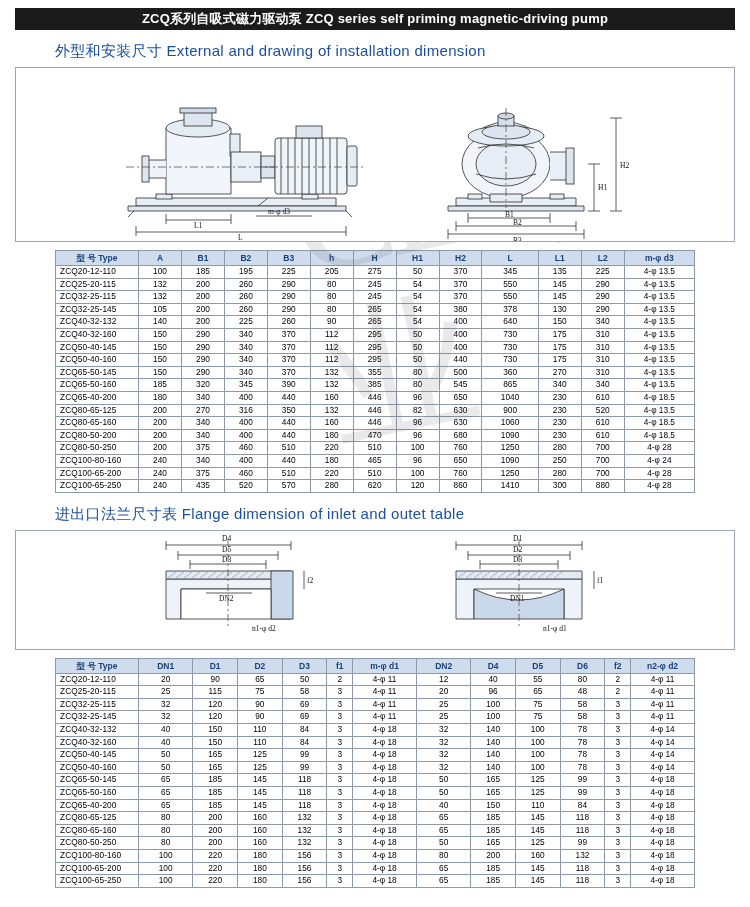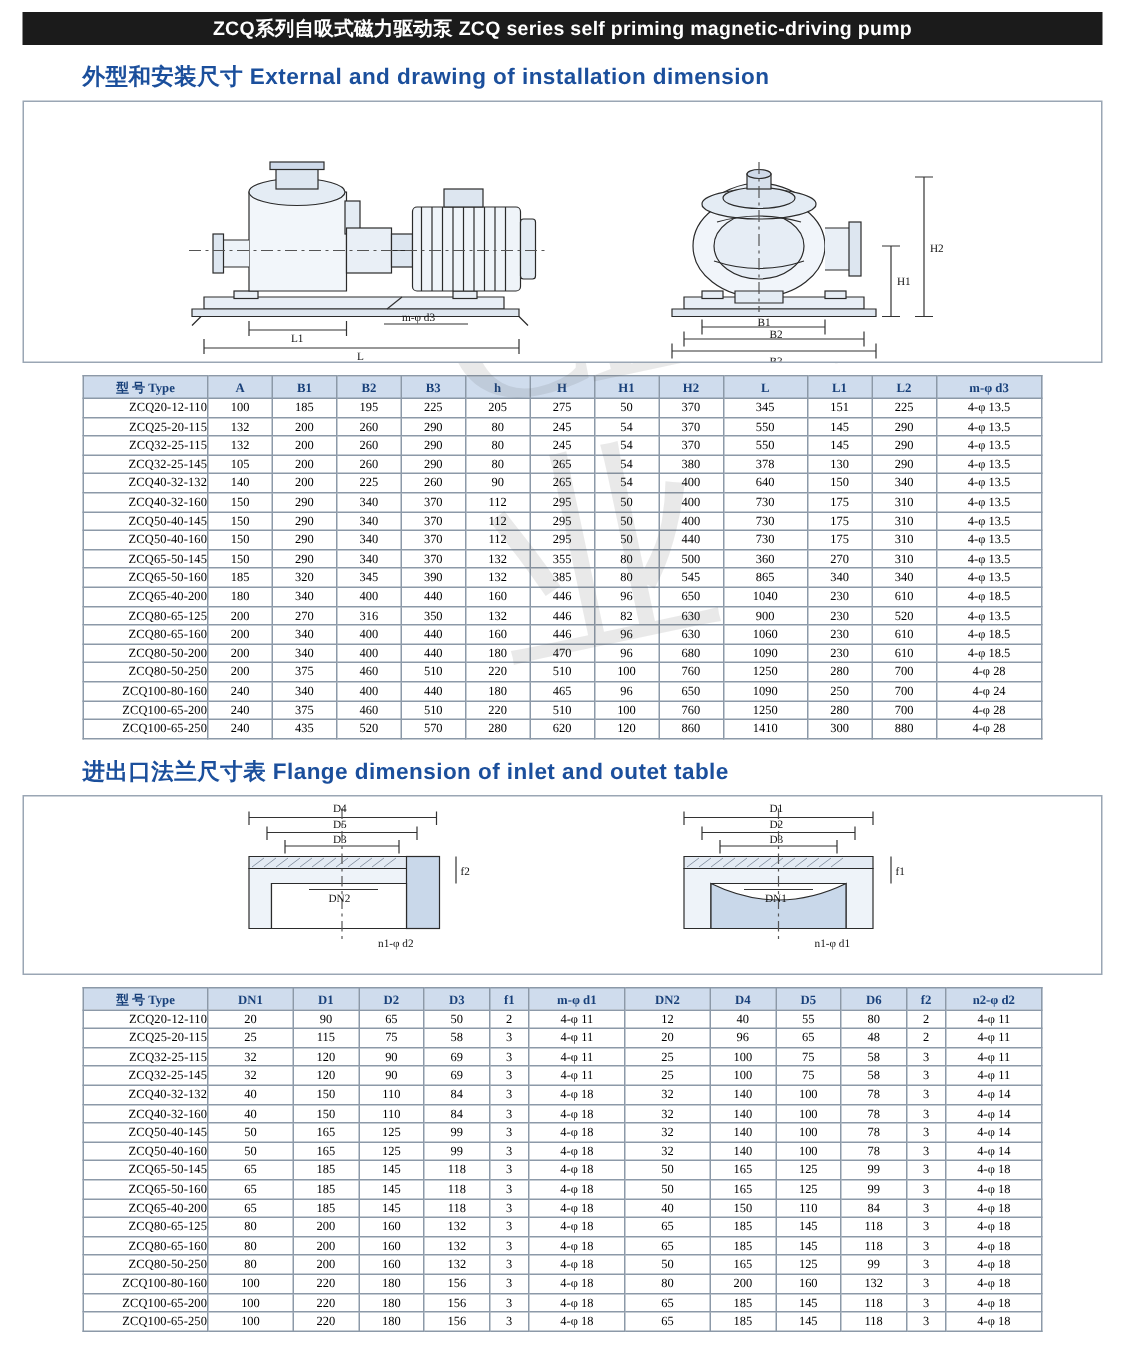--- a/index.html
+++ b/index.html
@@ -31,58 +31,58 @@
     color:#ffffff;
     text-align:center;
     font-size:13px;
     font-weight:bold;
     line-height:22px;
     letter-spacing:0.2px;
   }
   .section-title {
     margin:12px 0 6px 55px;
     font-size:15px;
-    font-weight:bold;
+    font-weight:normal;
     color:#1b4f9c;
     letter-spacing:0.3px;
   }
   .drawing-box {
     margin:0 15px;
     border:1px solid #9aa6b4;
     height:175px;
     position:relative;
     background:#fff;
   }
   .drawing-box.flange { height:120px; }
   .tbl-wrap { margin:8px 55px 0 55px; }
   table {
     border-collapse:collapse;
     width:100%;
     font-size:8.5px;
-    font-family:Liberation Serif, serif;
+    font-family:Liberation Sans, sans-serif;
   }
   table.spec { font-size:8.3px; }
   th, td {
     border:1px solid #8c99a8;
     text-align:center;
     padding:0;
     height:11.6px;
     line-height:11.6px;
     white-space:nowrap;
   }
   thead th {
     background:#cfdced;
     color:#18407a;
     font-weight:bold;
     font-size:8.5px;
     height:14px;
     line-height:14px;
   }
   td.model {
-    text-align:right;
+    text-align:left;
     padding-left:4px;
     letter-spacing:0.1px;
   }
   
   svg { display:block; }
 </style>
 </head>
 <body>
 
 <div class="watermark">
@@ -240,21 +240,21 @@
           <td class="model">ZCQ20-12-110</td>
           <td>100</td>
           <td>185</td>
           <td>195</td>
           <td>225</td>
           <td>205</td>
           <td>275</td>
           <td>50</td>
           <td>370</td>
           <td>345</td>
-          <td>151</td>
+          <td>135</td>
           <td>225</td>
           <td>4-φ 13.5</td>
         </tr>
         <tr>
           <td class="model">ZCQ25-20-115</td>
           <td>132</td>
           <td>200</td>
           <td>260</td>
           <td>290</td>
           <td>80</td>

